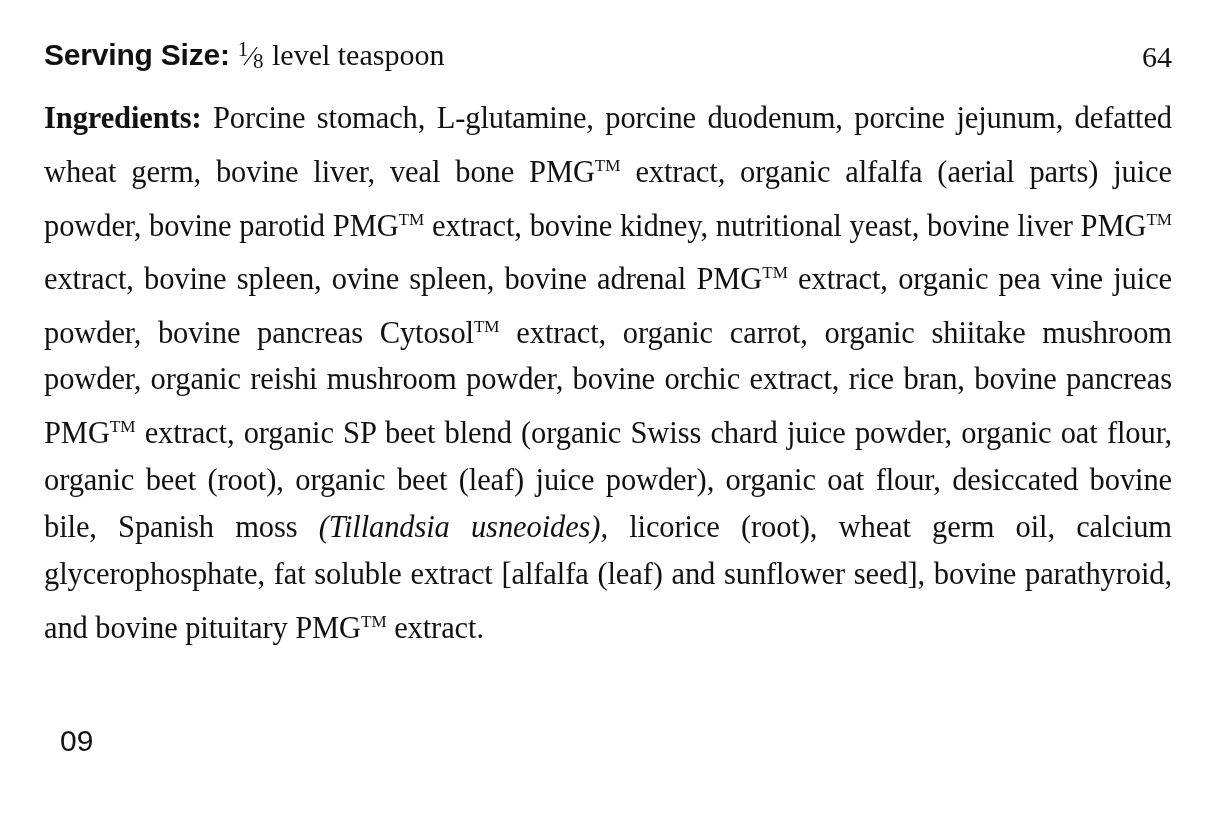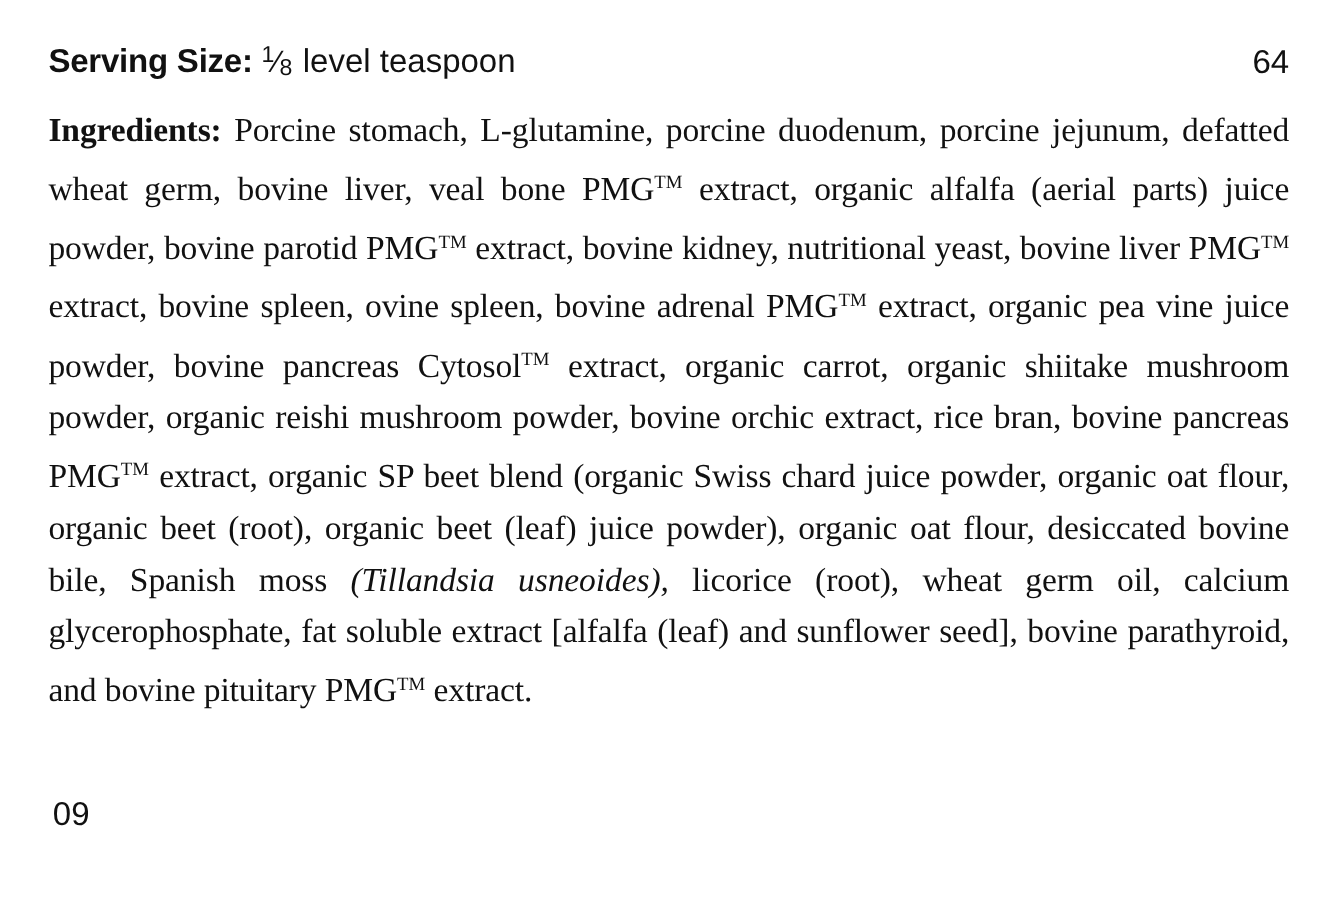--- a/index.html
+++ b/index.html
@@ -34,20 +34,21 @@
     display: flex;
     align-items: baseline;
   }
   .lbl {
     font-weight: bold;
     letter-spacing: -0.2px;
   }
   .val {
     font-weight: normal;
     margin-left: 8px;
+    font-family: Liberation Serif, serif;
   }
   .frac {
     display: inline-block;
     position: relative;
     font-size: 30px;
     margin-right: 1px;
     white-space: nowrap;
   }
   .frac .num {
     font-size: 21px;
@@ -74,21 +75,21 @@
   sup.tm {
     font-size: 0.56em;
     vertical-align: 0.62em;
     letter-spacing: 0;
   }
   .ital {
     font-style: italic;
   }
   .footer {
     position: absolute;
-    left: 48px;
+    left: 60px;
     top: 726px;
     font-size: 30px;
     line-height: 1;
     color: #111111;
   }
 </style>
 </head>
 <body>
 
 <div class="page">

